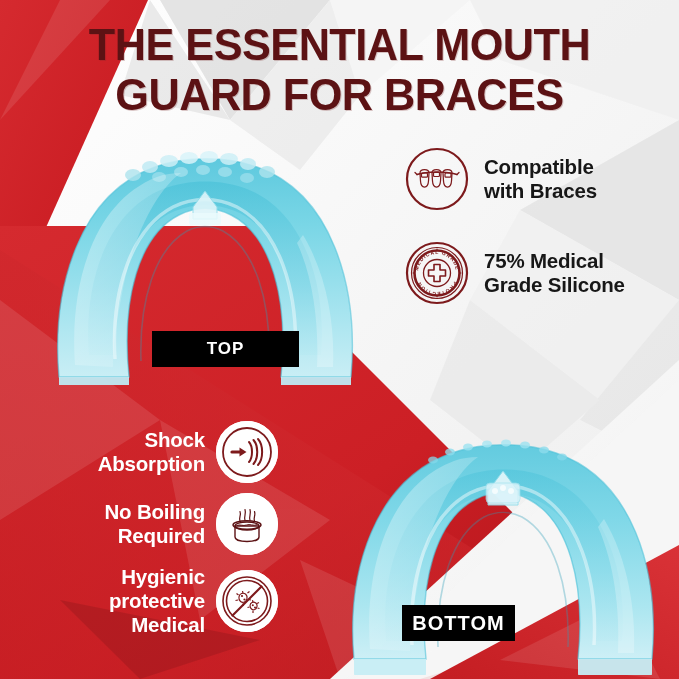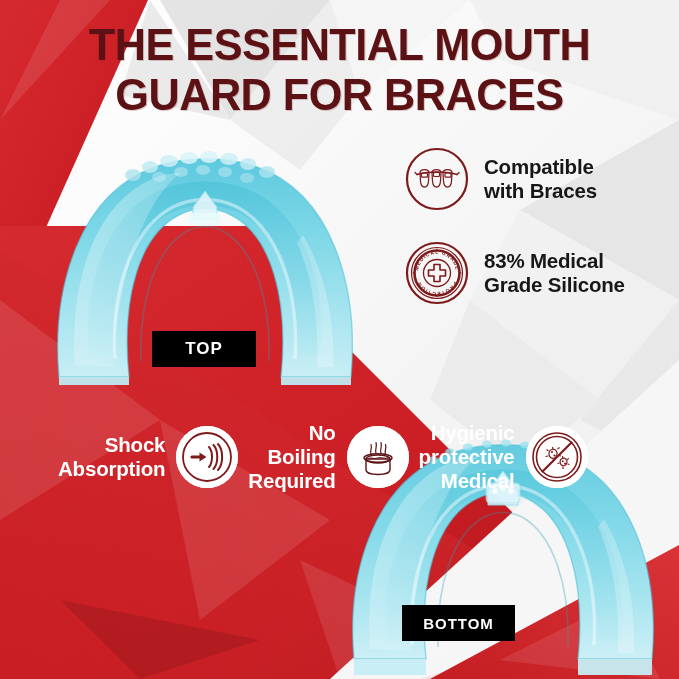--- a/index.html
+++ b/index.html
@@ -41,42 +41,42 @@
   #guard-bottom{left:338px;top:405px;width:330px;height:270px;}
 
   
   .badge{
     position:absolute;z-index:7;
     background:#000;color:#fff;
     font-weight:bold;text-align:center;
     display:flex;align-items:center;justify-content:center;
     letter-spacing:1px;
   }
-  #badge-top{left:152px;top:331px;width:104px;height:36px;font-size:17px;}
-  #badge-bottom{left:402px;top:605px;width:113px;height:36px;font-size:15px;}
+  #badge-top{left:152px;top:331px;width:147px;height:36px;font-size:17px;}
+  #badge-bottom{left:402px;top:605px;width:113px;height:36px;font-size:20px;}
 
   
   .feat-right{
     position:absolute;z-index:8;
     left:404px;top:146px;width:275px;
     display:flex;flex-direction:column;
     gap:28px;
   }
   .feat-right .feat-row{
     display:flex;align-items:center;gap:14px;
   }
   .feat-right .feat-label{
     font-size:20.5px;line-height:24px;font-weight:bold;
     color:#171717;letter-spacing:-0.2px;
   }
 
   .feat-left{
     position:absolute;z-index:8;
     left:58px;top:421px;width:220px;
-    display:flex;flex-direction:row;
+    display:flex;flex-direction:column;
     gap:10px;
   }
   .feat-left .feat-row{
     display:flex;align-items:center;justify-content:flex-end;gap:11px;
   }
   .feat-left .feat-label{
     font-size:20.5px;line-height:24px;font-weight:bold;
     color:#ffffff;text-align:right;letter-spacing:-0.2px;
   }
 
@@ -358,21 +358,21 @@
 
           <g stroke="#7d1a1c" stroke-width="0.9">
             <line x1="33" y1="8.5" x2="33" y2="11"></line>
             <line x1="33" y1="55" x2="33" y2="57.5"></line>
             <line x1="8.5" y1="33" x2="11" y2="33"></line>
             <line x1="55" y1="33" x2="57.5" y2="33"></line>
           </g>
         </svg>
       </div>
       <div class="feat-label">
-        <span>83% Medical</span><br>
+        <span>75% Medical</span><br>
         <span>Grade Silicone</span>
       </div>
     </div>
 
   </div>
 
   <div class="feat-left">
 
     <div class="feat-row">
       <div class="feat-label">

